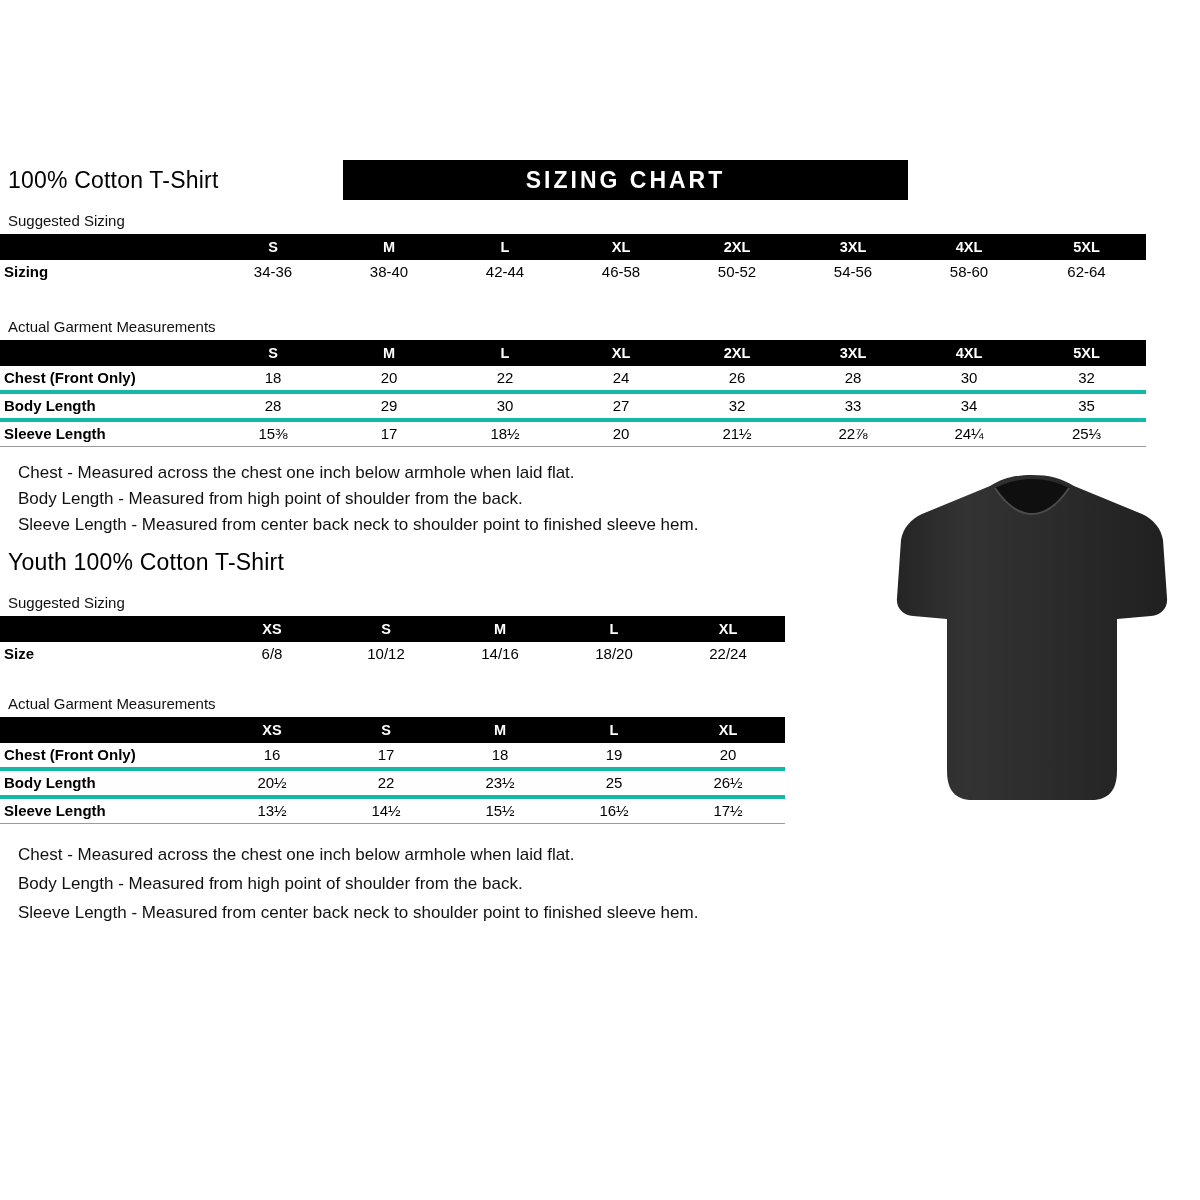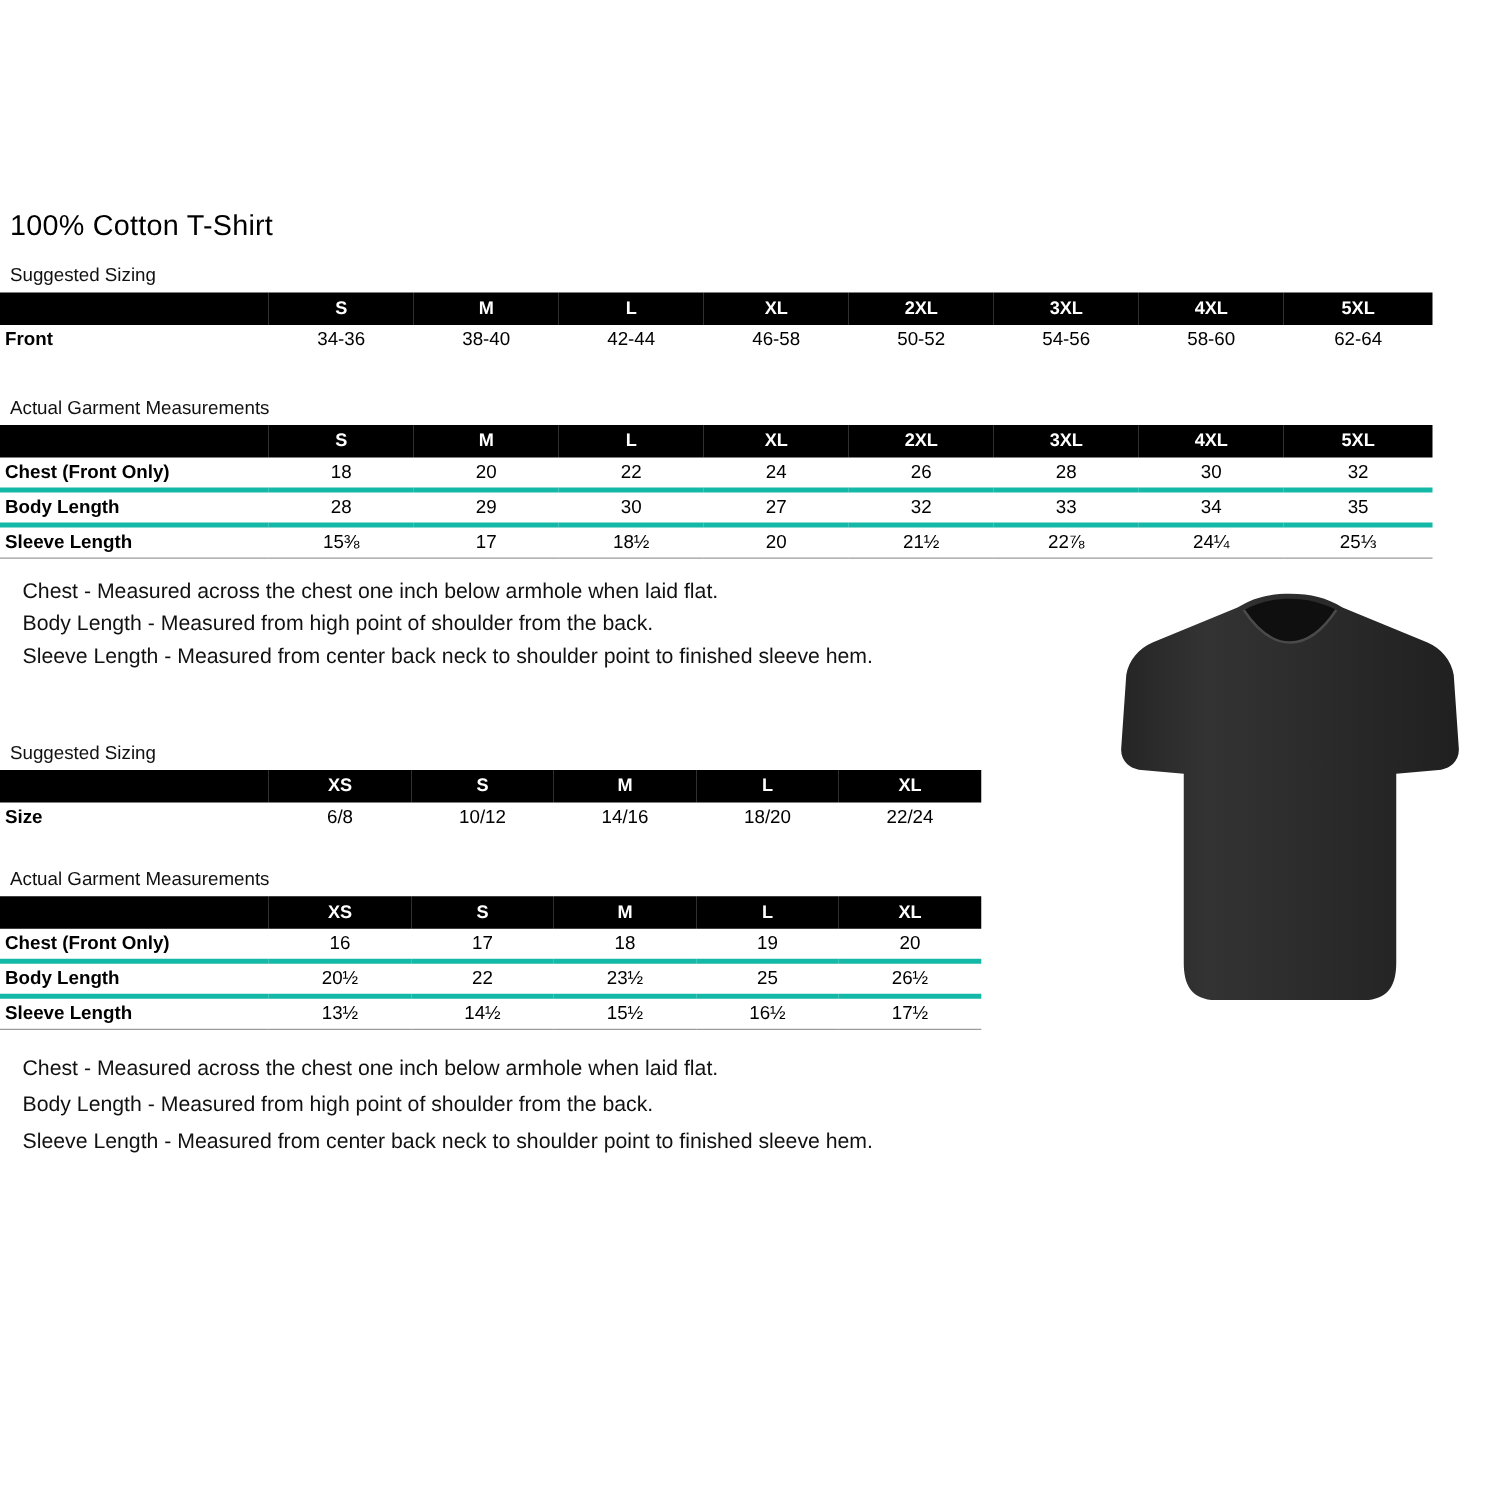--- a/index.html
+++ b/index.html
@@ -131,20 +131,23 @@
     height: 345px;
   }
 </style>
 </head>
 <body>
 
 <div class="page">
 
   <div class="hdr-row">
     <div class="product-title">100% Cotton T-Shirt</div>
+    <div class="sizing-banner">
+      <span>SIZING CHART</span>
+    </div>
   </div>
 
   <div class="sub-label" style="left:8px; top:212px;">Suggested Sizing</div>
 
   <table class="sz" id="adult-suggested" style="left:0px; top:234px; width:1146px;">
     <colgroup>
       <col style="width:215px">
       <col style="width:116px">
         <col style="width:116px">
         <col style="width:116px">
@@ -162,21 +165,21 @@
         <th>L</th>
         <th>XL</th>
         <th>2XL</th>
         <th>3XL</th>
         <th>4XL</th>
         <th>5XL</th>
       </tr>
     </thead>
     <tbody>
       <tr>
-        <td class="rowlabel">Front</td>
+        <td class="rowlabel">Sizing</td>
         <td>34-36</td>
         <td>38-40</td>
         <td>42-44</td>
         <td>46-58</td>
         <td>50-52</td>
         <td>54-56</td>
         <td>58-60</td>
         <td>62-64</td>
       </tr>
     </tbody>
@@ -243,20 +246,21 @@
         <td>24¼</td>
         <td>25⅓</td>
       </tr>
     </tbody>
   </table>
 
   <div class="note" style="left:18px; top:463px;">Chest - Measured across the chest one inch below armhole when laid flat.</div>
   <div class="note" style="left:18px; top:489px;">Body Length - Measured from high point of shoulder from the back.</div>
   <div class="note" style="left:18px; top:515px;">Sleeve Length - Measured from center back neck to shoulder point to finished sleeve hem.</div>
 
+  <div class="youth-title">Youth 100% Cotton T-Shirt</div>
 
   <div class="sub-label" style="left:8px; top:594px;">Suggested Sizing</div>
 
   <table class="sz" id="youth-suggested" style="left:0px; top:616px; width:785px;">
     <colgroup>
       <col style="width:215px">
       <col style="width:114px">
         <col style="width:114px">
         <col style="width:114px">
         <col style="width:114px">

